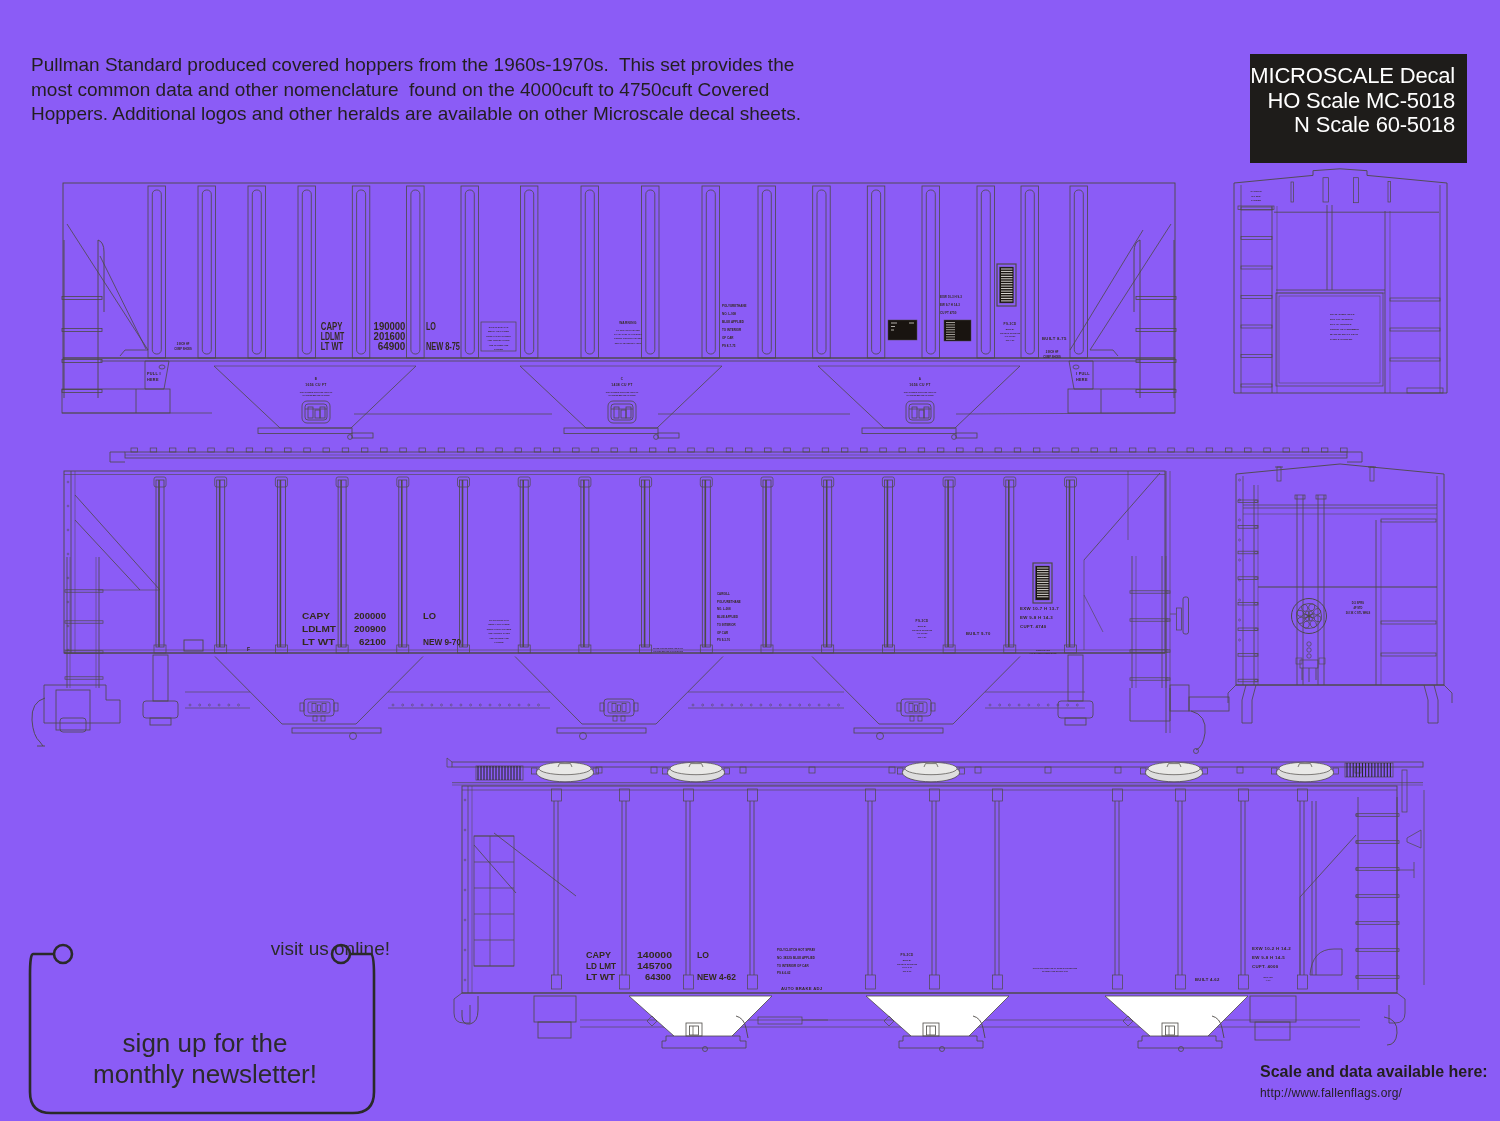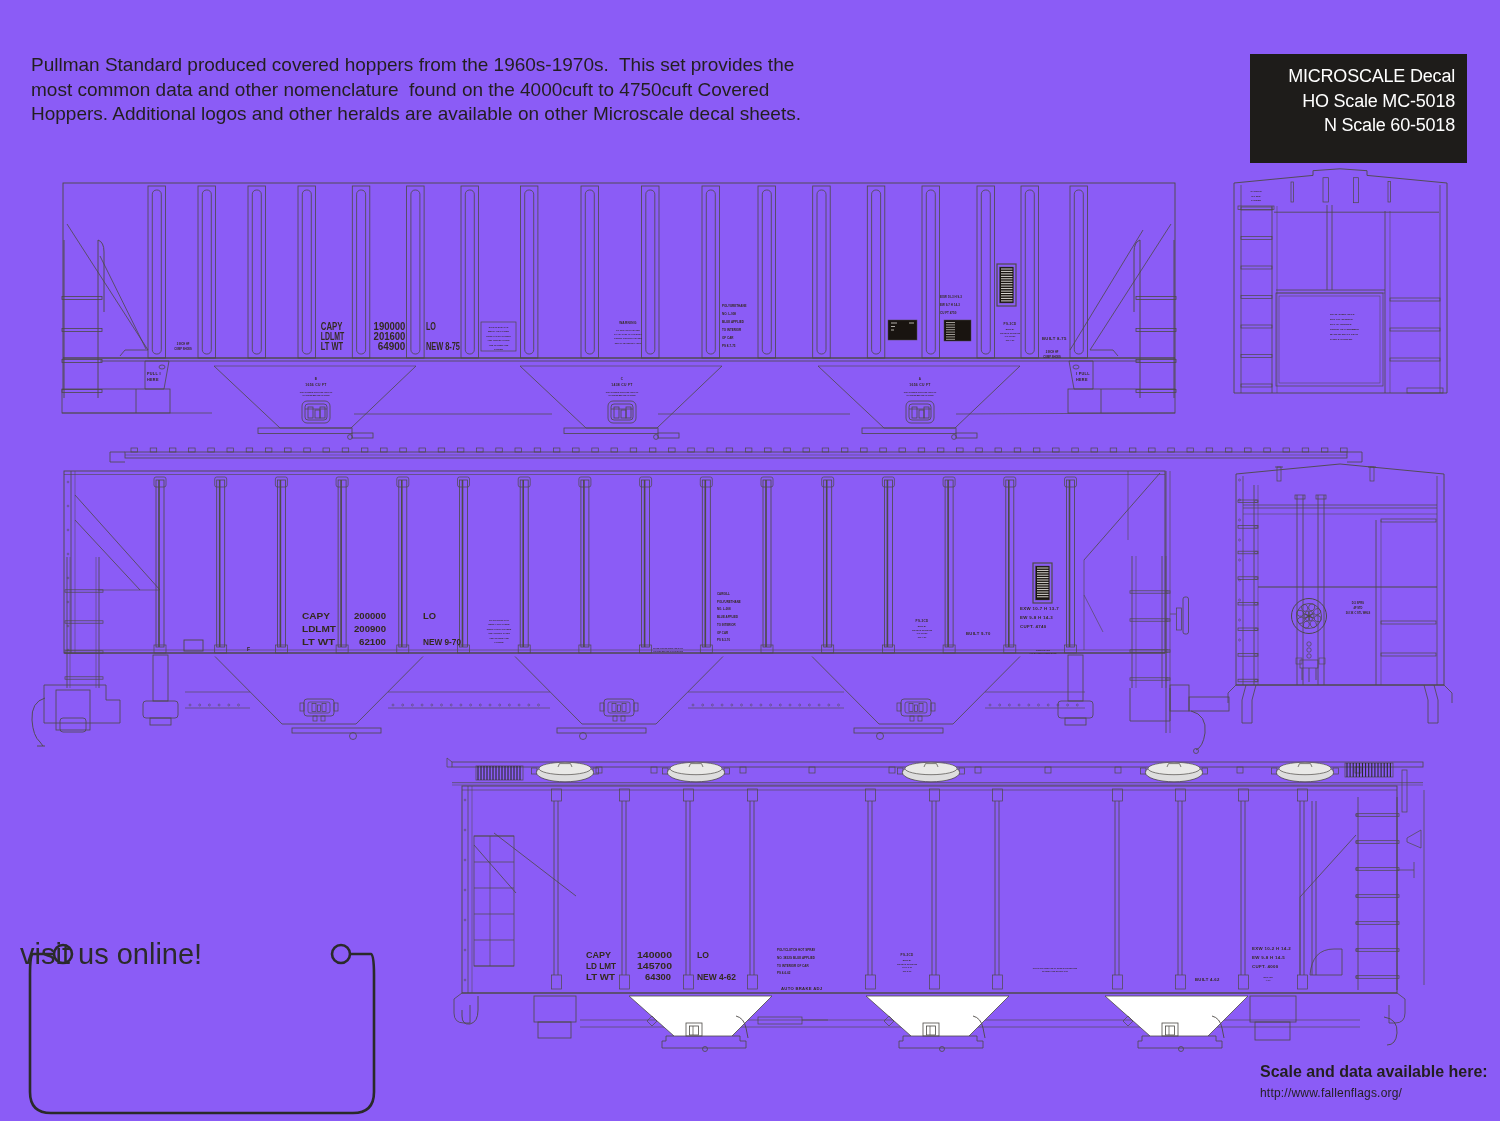--- a/index.html
+++ b/index.html
@@ -6,21 +6,21 @@
 #page{position:relative;width:1500px;height:1121px;background:#8b5cf6;overflow:hidden;
   font-family:"Liberation Sans",sans-serif;}
 .abs{position:absolute;}
 </style>
 </head>
 <body>
 <div id="page">
 
 <div class="abs" style="left:31px;top:53px;width:820px;font-size:19px;line-height:24.5px;color:#231f20;white-space:nowrap;">Pullman Standard produced covered hoppers from the 1960s-1970s.&nbsp; This set provides the<br>most common data and other nomenclature&nbsp; found on the 4000cuft to 4750cuft Covered<br>Hoppers. Additional logos and other heralds are available on other Microscale decal sheets.</div>
 
-<div class="abs" style="left:1250px;top:54px;width:217px;height:109px;background:#1e1c1a;color:#ffffff;text-align:right;font-size:18px;line-height:24.7px;letter-spacing:-0.2px;padding:10px 12px 0 0;box-sizing:border-box;white-space:nowrap;">MICROSCALE Decal<br>HO Scale MC-5018<br>N Scale 60-5018</div>
+<div class="abs" style="left:1250px;top:54px;width:217px;height:109px;background:#1e1c1a;color:#ffffff;text-align:right;font-size:22px;line-height:24.7px;letter-spacing:-0.2px;padding:10px 12px 0 0;box-sizing:border-box;white-space:nowrap;">MICROSCALE Decal<br>HO Scale MC-5018<br>N Scale 60-5018</div>
 
 <svg class="abs" style="left:0;top:0;" width="1500" height="1121" viewBox="0 0 1500 1121">
 
 <g>
         <rect x="63.0" y="183.0" width="1112.0" height="175.0" fill="none" stroke="#4d4a46" stroke-width="0.9"></rect>
       </g>
 
 <g>
         <line x1="62.0" y1="413.0" x2="212.0" y2="413.0" stroke="#4d4a46" stroke-width="0.7"></line>
         <line x1="354.0" y1="414.0" x2="552.0" y2="414.0" stroke="#4d4a46" stroke-width="0.7"></line>
@@ -1203,18 +1203,19 @@
         <path d="M 1444 685 l 8 8 l 0 10" fill="none" stroke="#4d4a46" stroke-width="0.8"></path>
       </g>
 </svg>
 
 <svg class="abs" style="left:20px;top:935px;" width="370" height="186" viewBox="0 0 370 186">
 <path d="M 34 19 L 13 19 Q 10 19 10 40 L 10 157 Q 10 178 31 178 L 333 178 Q 354 178 354 157 L 354 40 Q 354 19 351 19 L 330 19" fill="none" stroke="#2a2a2a" stroke-width="2.6"></path>
 <circle cx="43" cy="19" r="9" fill="none" stroke="#2a2a2a" stroke-width="2.6"></circle>
 <circle cx="321" cy="19" r="9" fill="none" stroke="#2a2a2a" stroke-width="2.6"></circle>
 </svg>
 
-<div class="abs" style="left:20px;top:938px;width:370px;text-align:left;font-size:29px;color:#2b2b2b;">visit us online!</div>
-
-
+<div class="abs" style="left:20px;top:938px;width:370px;text-align:right;font-size:19px;color:#2b2b2b;">visit us online!</div>
+
+
+<div class="abs" style="left:20px;top:1028px;width:370px;text-align:center;font-size:26px;line-height:31px;color:#2b2b2b;">sign up for the<br>monthly newsletter!</div>
 
 <div class="abs" style="left:1260px;top:1062px;width:260px;font-size:16px;line-height:20px;color:#231f20;"><b>Scale and data available here:</b><br><span style="font-size:12px;letter-spacing:0.2px;">http://www.fallenflags.org/</span></div>
 </div>
 
 </body></html>

